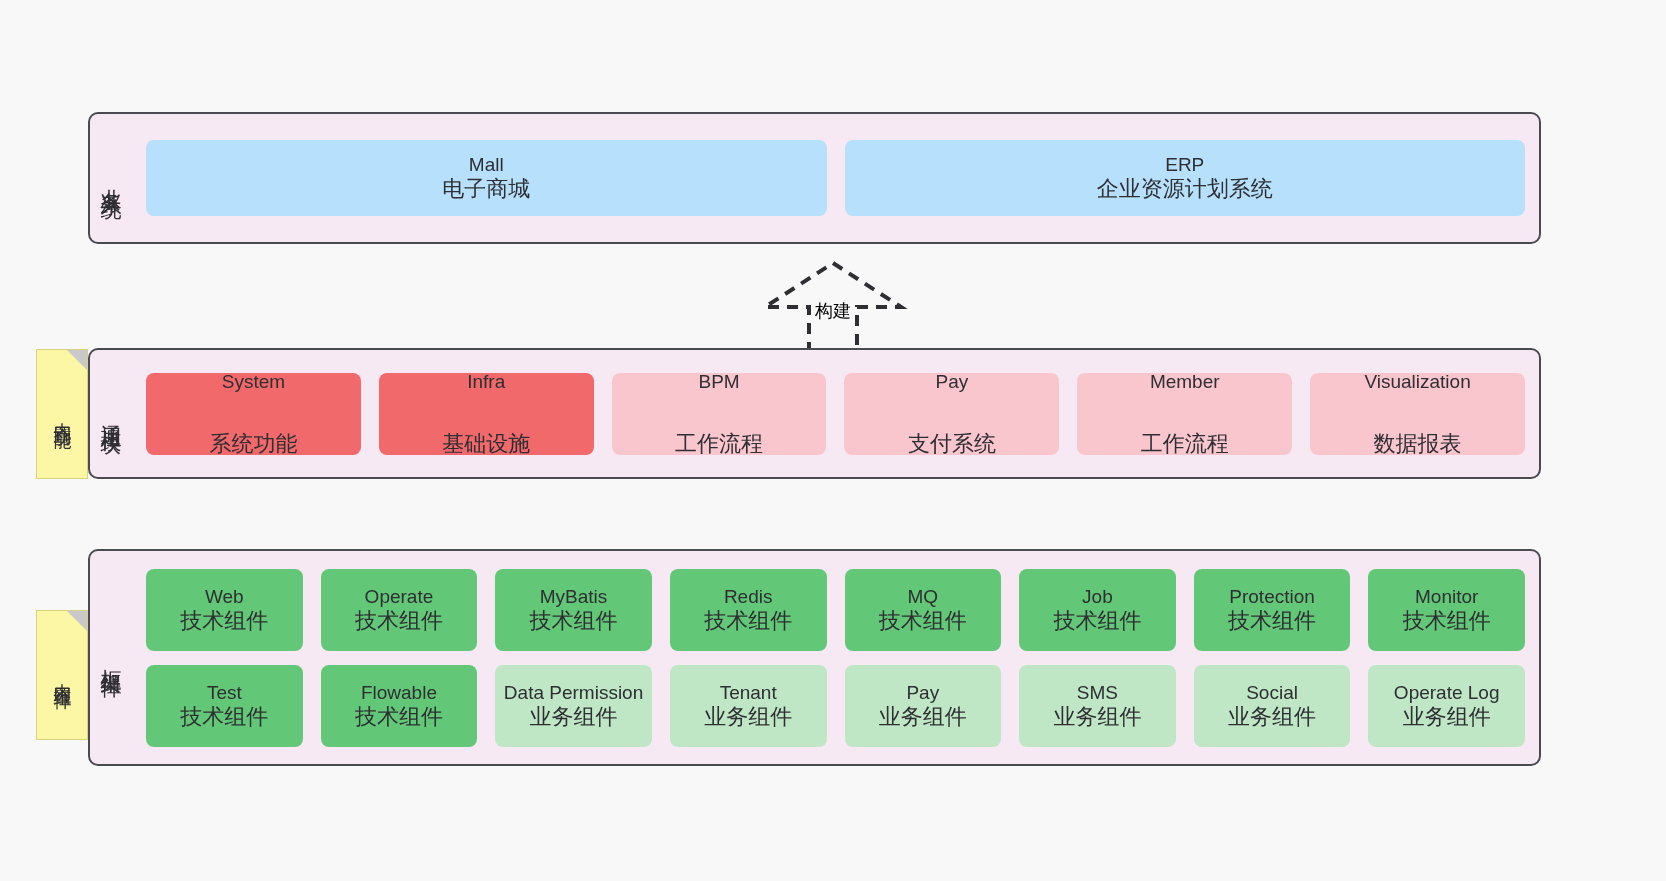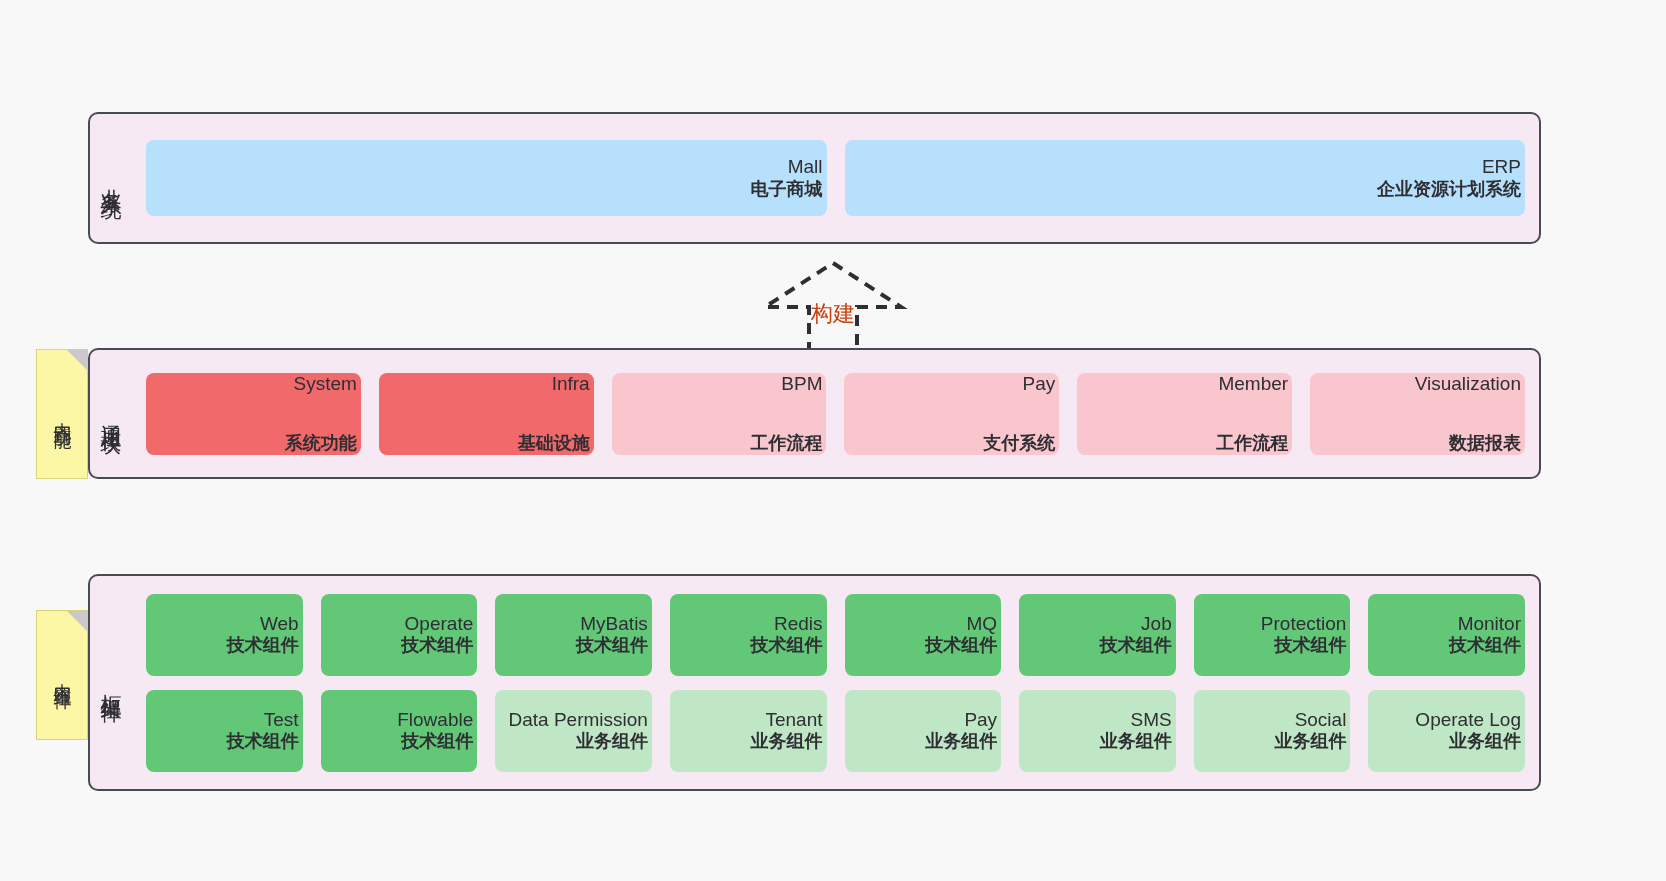--- a/index.html
+++ b/index.html
@@ -59,46 +59,46 @@
     gap: 18px;
     justify-content: space-between;
   }
 
   
   .card {
     flex: 1 1 0;
     border-radius: 8px;
     display: flex;
     flex-direction: column;
-    align-items: flex-end;
+    align-items: center;
     justify-content: center;
     text-align: center;
     line-height: 1.22;
     color: #2e2e33;
     padding: 6px 4px;
   }
   .card .en { font-size: 19px; }
-  .card .cn { font-size: 18px; font-weight: bold; }
+  .card .cn { font-size: 22px; }
 
   
   .layer-business .card { height: 76px; }
   .layer-modules  .card { height: 82px; gap: 38px; }
   .layer-frame    .card { height: 82px; }
 
   
   .c-blue        { background: #b6e0fb; }
   .c-red         { background: #f2696c; }
   .c-pink        { background: #fac6ce; }
   .c-green       { background: #62c878; }
   .c-green-light { background: #bfe7c6; }
 
   
   .layer-business { left: 88px;  top: 112px; width: 1453px; height: 132px; }
   .layer-modules  { left: 88px;  top: 348px; width: 1453px; height: 131px; }
-  .layer-frame    { left: 88px;  top: 574px; width: 1453px; height: 217px; }
+  .layer-frame    { left: 88px;  top: 549px; width: 1453px; height: 217px; }
 
   
   .sticky {
     position: absolute;
     width: 52px;
     background: #fbf7a4;
     border: 1px solid #d8d47e;
     display: flex;
     align-items: center;
     justify-content: center;
@@ -126,22 +126,22 @@
     position: absolute;
     width: 160px;
     height: 96px;
   }
   .connector svg { display: block; width: 100%; height: 100%; }
   .connector .conn-label {
     position: absolute;
     left: 0; right: 0;
     top: 42px;
     text-align: center;
-    font-size: 22px;
-    color: #c2410c;
+    font-size: 18px;
+    color: #000000;
     pointer-events: none;
   }
   .conn-build  { left: 753px; top: 257px; }
   .conn-impl   { left: 768px; top: 487px; }
 </style>
 </head>
 <body>
 
 <div id="canvas">
 

